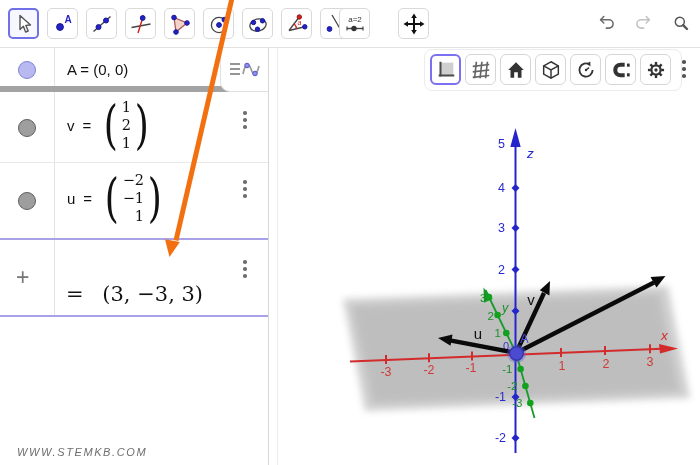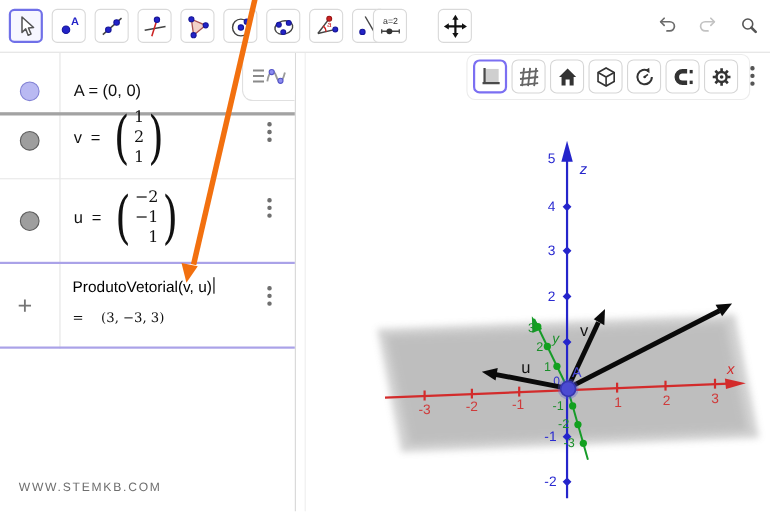--- a/index.html
+++ b/index.html
@@ -15,21 +15,21 @@
             display:flex;align-items:center;justify-content:center;cursor:pointer;}
   .tool-btn.selected{border:2px solid #7070e8;background:#f7f7ff;}
   .tb-right{position:absolute;top:8px;width:30px;height:30px;display:flex;
             align-items:center;justify-content:center;cursor:pointer;background:transparent;border:none;}
 
   
   .algebra{position:absolute;left:0;top:48px;width:268px;height:417px;background:#fff;
            border-right:1px solid #d6d6d6;}
   .col-divider{position:absolute;left:54px;top:0;width:1px;height:269px;background:#e4e4e4;}
   .arow{position:absolute;left:0;width:268px;box-sizing:border-box;}
-  .row-a{top:13px;height:44px;border-bottom:3px solid #a3a3a3;}
+  .row-a{top:0;height:44px;border-bottom:6px solid #a3a3a3;}
   .row-v{top:44px;height:71px;border-bottom:1px solid #e8e8e8;}
   .row-u{top:115px;height:75px;}
   .row-in{top:190px;height:79px;border-top:2px solid #aaa2e8;border-bottom:2px solid #aaa2e8;}
   .marker{position:absolute;left:18px;width:18px;height:18px;border-radius:50%;box-sizing:border-box;cursor:pointer;}
   .marker.pt{background:#b9b9f2;border:1.5px solid #8282d4;}
   .marker.gray{background:#9e9e9e;border:1.5px solid #5f5f5f;}
   .atext{position:absolute;left:67px;font-size:15px;color:#111;}
   .mathser{font-family:"DejaVu Serif",serif;}
   .vecline{position:absolute;left:67px;display:flex;align-items:center;color:#111;}
   .vecname{font-size:15px;margin-right:8px;}
@@ -37,26 +37,26 @@
   .paren{font-family:"DejaVu Serif",serif;font-size:50px;font-weight:400;line-height:.9;
          display:inline-block;transform:scaleX(.72) scaleY(1.04);color:#111;}
   .mat{display:flex;flex-direction:column;align-items:flex-end;
        font-family:"DejaVu Serif",serif;font-size:14.5px;line-height:1.25;margin:0 1px;}
   .kebab{position:absolute;right:16px;width:14px;height:22px;display:flex;flex-direction:column;
          align-items:center;justify-content:space-between;cursor:pointer;padding:2px 0;box-sizing:border-box;}
   .kebab i{width:3.6px;height:3.6px;border-radius:50%;background:#6f6f6f;}
   .plus{position:absolute;left:16px;top:24px;font-size:23px;font-weight:300;color:#757575;}
   .expr{position:absolute;left:66px;top:12px;font-size:14px;color:#000;}
   .caret{display:inline-block;width:1px;height:15px;background:#000;vertical-align:-2px;margin-left:1px;}
-  .resline{position:absolute;left:66px;top:42px;font-size:12px;color:#111;}
+  .resline{position:absolute;left:66px;top:42px;font-size:21px;color:#111;}
   .resline .req{margin-right:12px;}
   .style-box{position:absolute;right:0;top:0;width:47px;height:43px;background:#fff;
              border-left:1px solid #e0e0e0;border-bottom:1px solid #e0e0e0;
              border-radius:0 0 0 10px;display:flex;align-items:center;justify-content:center;cursor:pointer;}
-  .watermark{position:absolute;left:17px;bottom:16px;font-size:11px;color:#6e6e6e;letter-spacing:1.6px;}
+  .watermark{position:absolute;left:17px;bottom:7px;font-size:11px;color:#6e6e6e;letter-spacing:1.6px;font-style:italic;}
 
   
   .gdivider{position:absolute;left:277px;top:48px;width:1px;height:417px;background:#ececec;}
   .graphics{position:absolute;left:278px;top:48px;width:422px;height:417px;background:#fff;}
   .scene{position:absolute;left:0;top:0;width:422px;height:417px;cursor:grab;}
   .g-toolbar{position:absolute;left:146px;top:1px;width:258px;height:42px;background:#fff;
              border:1px solid #ececec;border-radius:8px;box-sizing:border-box;z-index:4;}
   .g-btn{position:absolute;top:4px;width:31px;height:31px;background:#fff;border:1px solid #d6d6d6;
          border-radius:6px;box-sizing:border-box;display:flex;align-items:center;justify-content:center;cursor:pointer;}
   .g-btn.selected{border:2px solid #7b6ff2;}
@@ -231,21 +231,20 @@
       </div>
       <div class="kebab" style="top:15px">
           <i></i>
           <i></i>
           <i></i>
         </div>
     </div>
 
     <div class="arow row-in">
       <div class="plus">+</div>
-      <div class="expr"><span>ProdutoVetorial(v, u)</span><span class="caret"></span></div>
       <div class="resline mathser">
         <span class="req">=</span>
         <span>(3, −3, 3)</span>
       </div>
       <div class="kebab" style="top:18px">
           <i></i>
           <i></i>
           <i></i>
         </div>
     </div>

